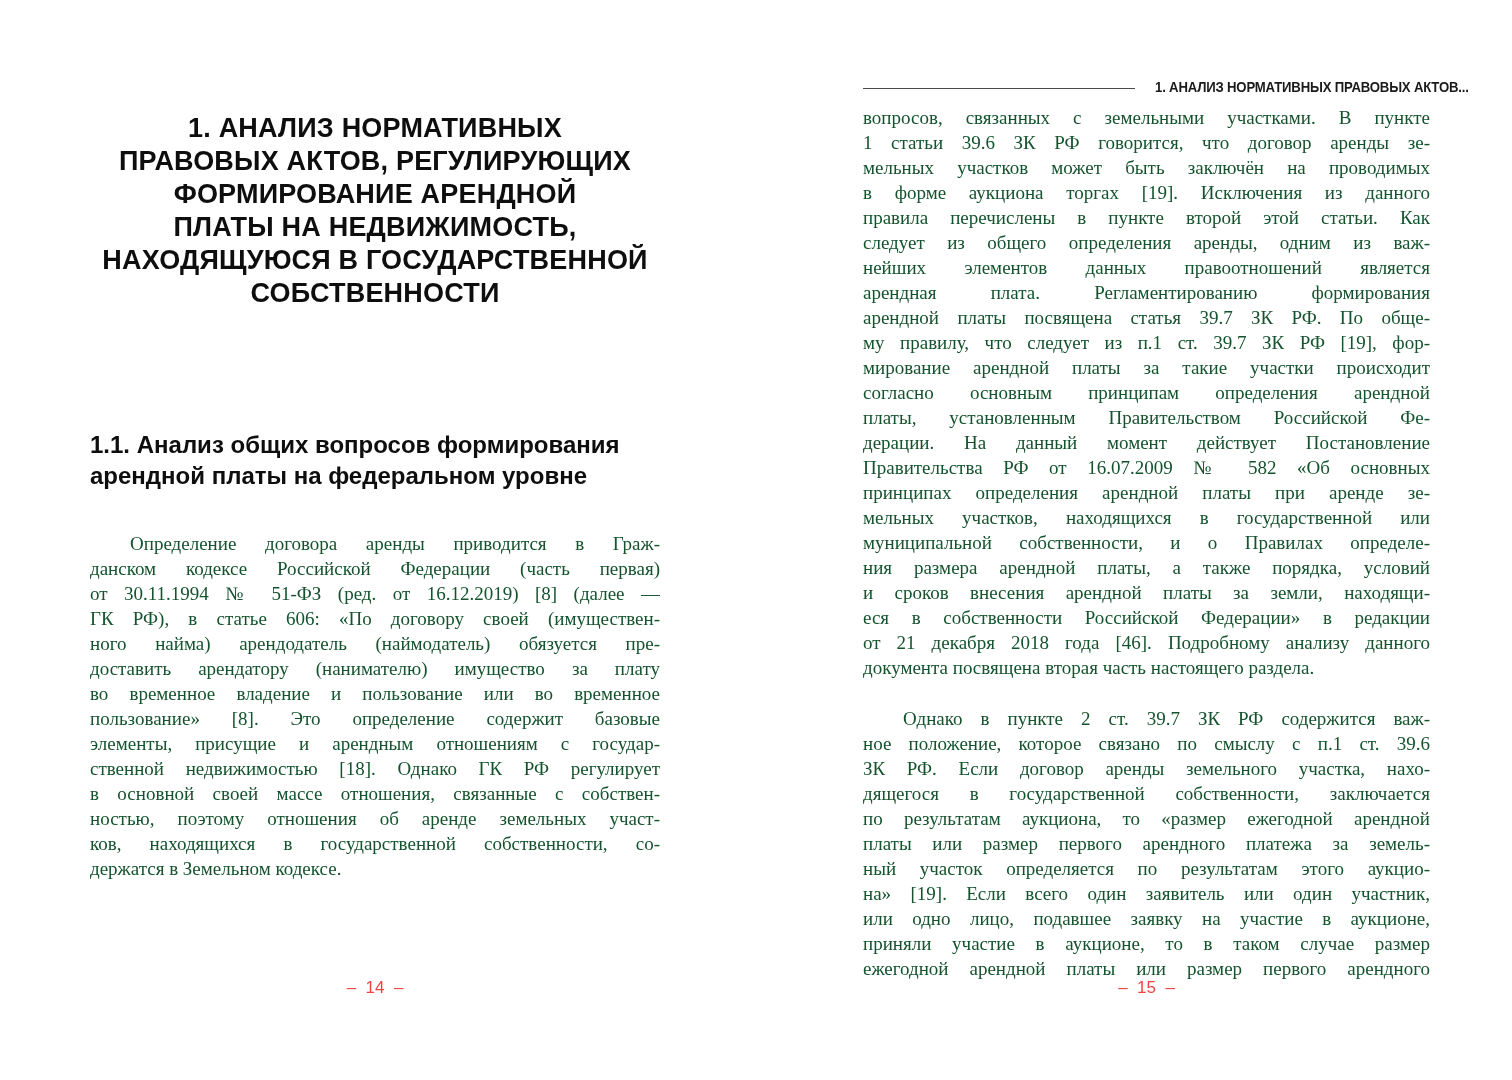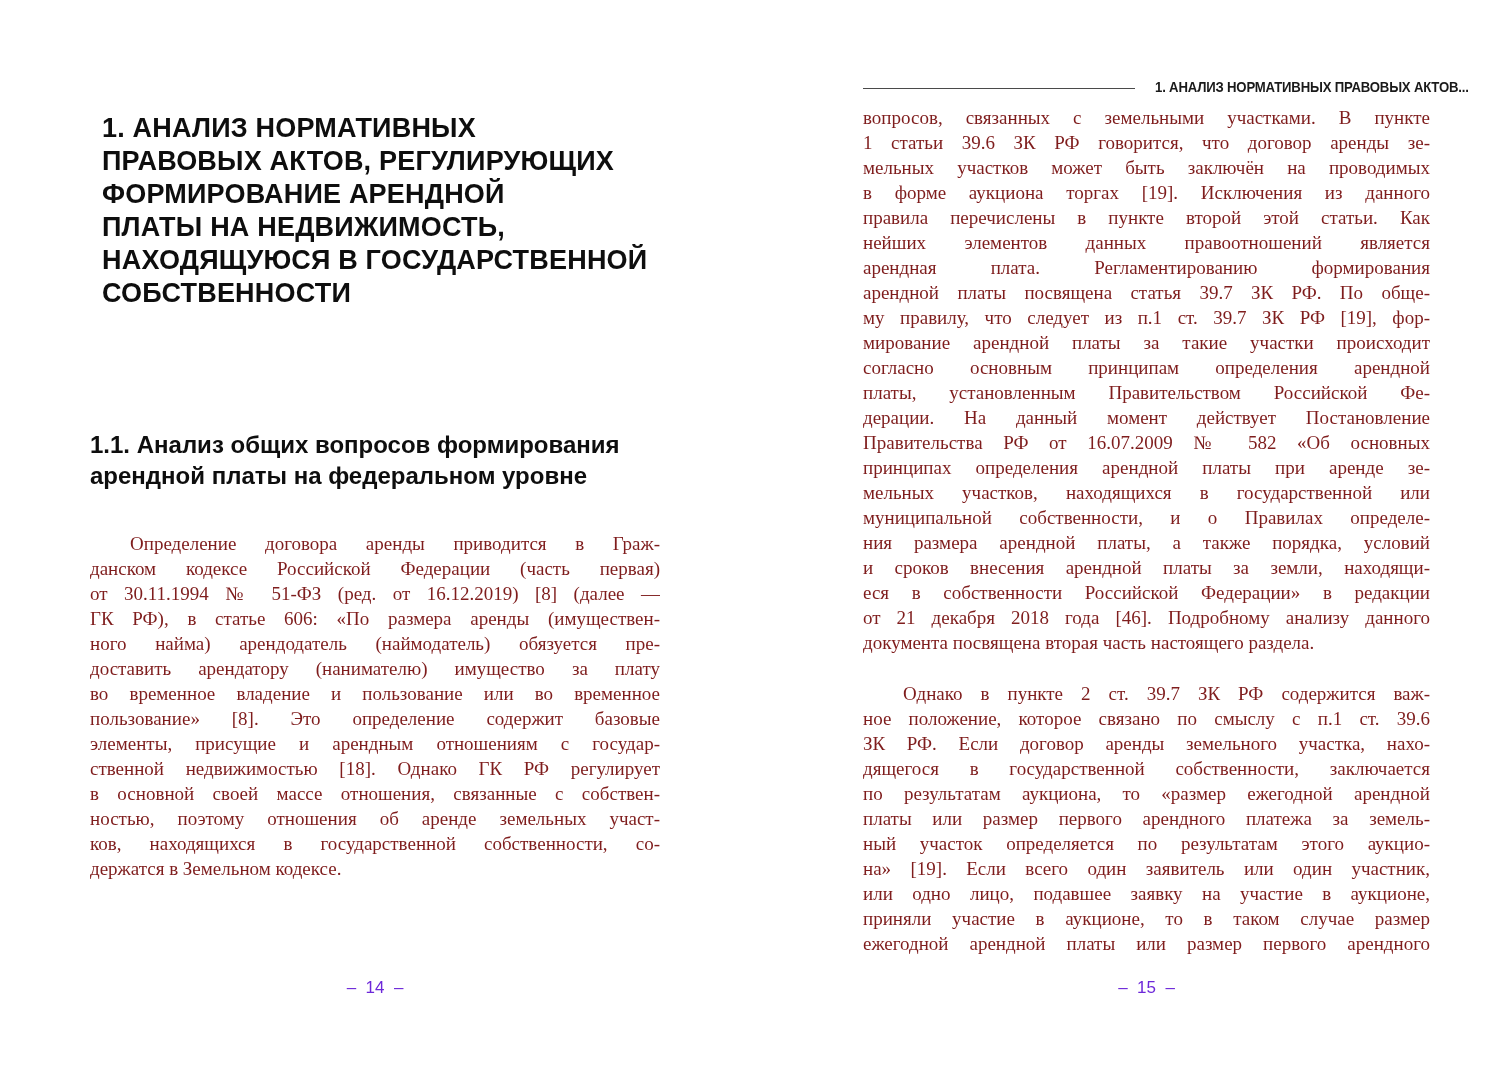--- a/index.html
+++ b/index.html
@@ -12,21 +12,22 @@
     overflow: hidden;
     color: #1c1c1c;
   }
   .page { position: absolute; top: 0; height: 1080px; }
   .page-left  { left: 90px;  width: 570px; }
   .page-right { left: 863px; width: 567px; }
 
   
   .chapter-title {
     position: absolute;
-    top: 112px; left: 12px; right: 0;
+    top: 112px; left: 0; right: 0;
+    text-align: center;
     font-family: "Liberation Sans", sans-serif;
     font-weight: 700;
     font-size: 27px;
     line-height: 33px;
     letter-spacing: 0.2px;
     color: #0e0e0e;
   }
 
   
   .section-heading {
@@ -39,21 +40,21 @@
     color: #0e0e0e;
   }
 
   
   .body-text {
     position: absolute;
     left: 0; right: 0;
     font-family: "Liberation Serif", "DejaVu Serif", serif;
     font-size: 19px;
     line-height: 25px;
-    color: #7f1d1d;
+    color: #14532d;
   }
   .body-left  { top: 505px; }
   .body-right { top: 105px; }
 
   .para { margin: 0; }
   .bline {
     height: 25px;
     overflow: hidden;
     text-align: justify;
     text-align-last: justify;
@@ -88,21 +89,21 @@
     transform-origin: right center;
   }
 
   
   .page-number {
     position: absolute;
     top: 978px; left: 0; right: 0;
     text-align: center;
     font-family: "Liberation Sans", sans-serif;
     font-size: 17px;
-    color: #6d28d9;
+    color: #ef4444;
     white-space: pre;
   }
 </style>
 </head>
 <body>
 
 <div class="spread">
 
   <div class="page page-left">
     <div class="chapter-title">
@@ -117,21 +118,21 @@
     <div class="section-heading">
         <div class="heading-line">1.1. Анализ общих вопросов формирования</div>
         <div class="heading-line">арендной платы на федеральном уровне</div>
       </div>
 
     <div class="body-text body-left">
         <div class="para">
           <div class="bline indent">Определение договора аренды приводится в Граж-</div>
           <div class="bline">данском кодексе Российской Федерации (часть первая)</div>
           <div class="bline">от 30.11.1994 № 51-ФЗ (ред. от 16.12.2019) [8] (далее —</div>
-          <div class="bline">ГК РФ), в статье 606: «По размера аренды (имуществен-</div>
+          <div class="bline">ГК РФ), в статье 606: «По договору своей (имуществен-</div>
           <div class="bline">ного найма) арендодатель (наймодатель) обязуется пре-</div>
           <div class="bline">доставить арендатору (нанимателю) имущество за плату</div>
           <div class="bline">во временное владение и пользование или во временное</div>
           <div class="bline">пользование» [8]. Это определение содержит базовые</div>
           <div class="bline">элементы, присущие и арендным отношениям с государ-</div>
           <div class="bline">ственной недвижимостью [18]. Однако ГК РФ регулирует</div>
           <div class="bline">в основной своей массе отношения, связанные с собствен-</div>
           <div class="bline">ностью, поэтому отношения об аренде земельных участ-</div>
           <div class="bline">ков, находящихся в государственной собственности, со-</div>
           <div class="bline endline">держатся в Земельном кодексе.</div>
@@ -148,20 +149,21 @@
       <span class="header-text">1. АНАЛИЗ НОРМАТИВНЫХ ПРАВОВЫХ АКТОВ...</span>
     </div>
 
     <div class="body-text body-right">
         <div class="para">
           <div class="bline">вопросов, связанных с земельными участками. В пункте</div>
           <div class="bline">1 статьи 39.6 ЗК РФ говорится, что договор аренды зе-</div>
           <div class="bline">мельных участков может быть заключён на проводимых</div>
           <div class="bline">в форме аукциона торгах [19]. Исключения из данного</div>
           <div class="bline">правила перечислены в пункте второй этой статьи. Как</div>
+          <div class="bline">следует из общего определения аренды, одним из важ-</div>
           <div class="bline">нейших элементов данных правоотношений является</div>
           <div class="bline">арендная плата. Регламентированию формирования</div>
           <div class="bline">арендной платы посвящена статья 39.7 ЗК РФ. По обще-</div>
           <div class="bline">му правилу, что следует из п.1 ст. 39.7 ЗК РФ [19], фор-</div>
           <div class="bline">мирование арендной платы за такие участки происходит</div>
           <div class="bline">согласно основным принципам определения арендной</div>
           <div class="bline">платы, установленным Правительством Российской Фе-</div>
           <div class="bline">дерации. На данный момент действует Постановление</div>
           <div class="bline">Правительства РФ от 16.07.2009 № 582 «Об основных</div>
           <div class="bline">принципах определения арендной платы при аренде зе-</div>

